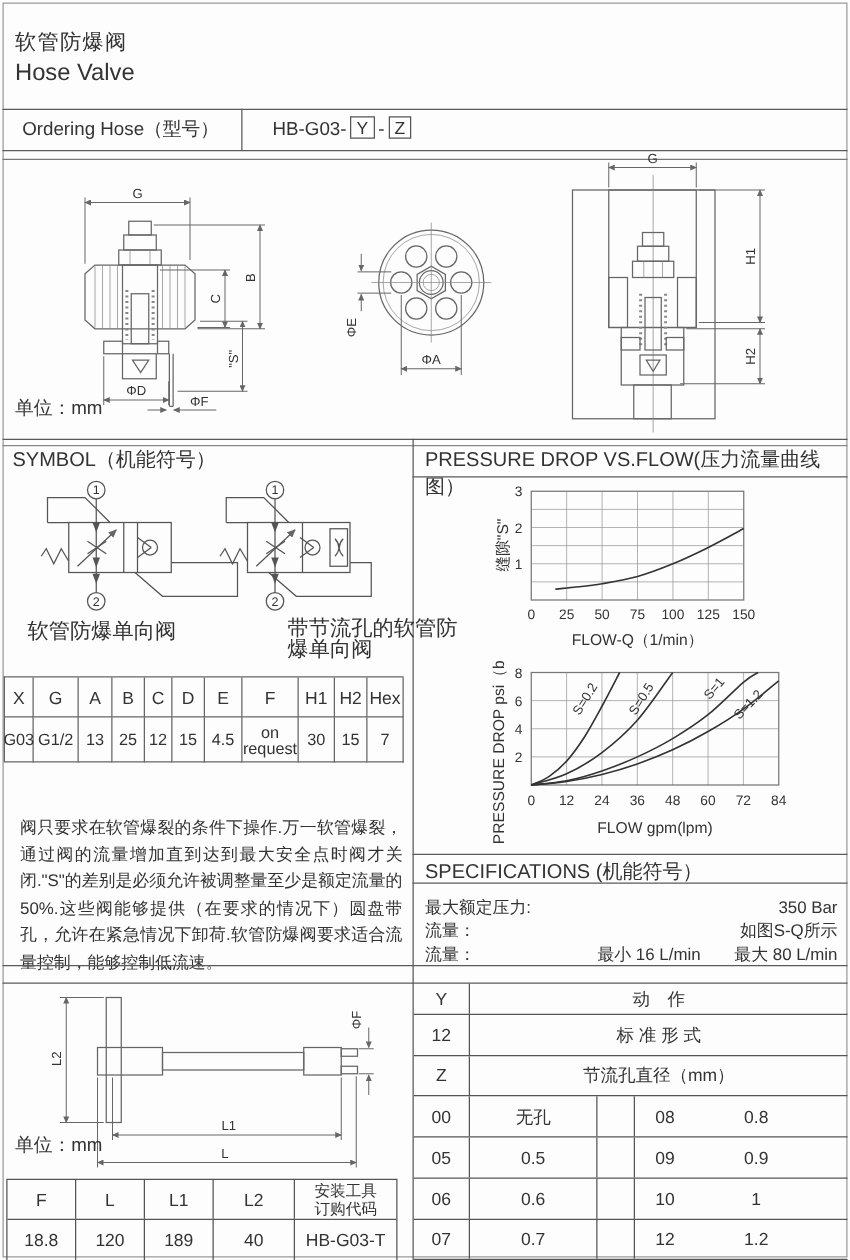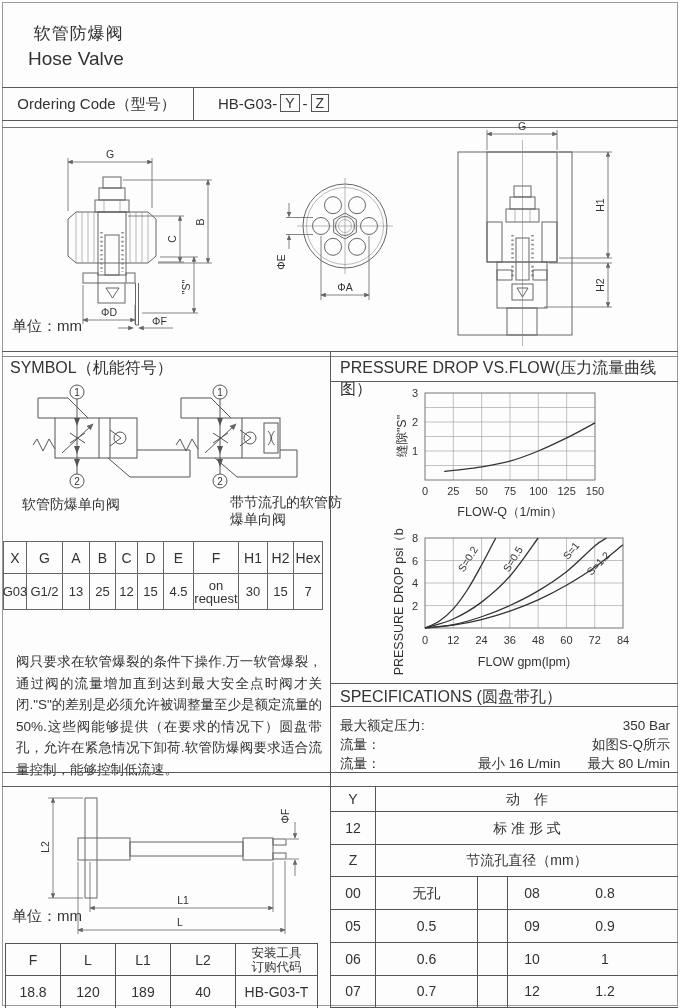--- a/index.html
+++ b/index.html
@@ -9,21 +9,21 @@
   .frame{position:absolute;left:2px;top:2px;right:2px;bottom:2px;border:1px solid #9a9a9a;pointer-events:none;}
   .hline{position:absolute;height:1px;background:#5a5a5a;}
   .vline{position:absolute;width:1px;background:#5a5a5a;}
   .title-zh{font-size:17px;letter-spacing:1px;}
   .title-en{font-size:19px;margin-top:3px;}
   .ord-label{left:0;top:87px;width:193px;height:33px;line-height:33px;text-align:center;font-size:15px;}
   .ord-code{left:218px;top:87px;height:33px;line-height:33px;font-size:15px;}
   .code-box{display:inline-block;border:1px solid #555;padding:0 4px;margin:0 3px;font-size:14px;line-height:16px;vertical-align:1px;}
   .sec-title{font-size:16px;}
   .unit{font-size:15px;text-align:right;}
-  .caption{font-size:14px;line-height:17px;}
+  .caption{font-size:17px;line-height:17px;}
   
   #dim-table{display:grid;grid-auto-rows:32px 36px;border-top:1px solid #666;border-left:1px solid #666;}
   .dcell{border-right:1px solid #666;border-bottom:1px solid #666;display:flex;align-items:center;justify-content:center;text-align:center;}
   .dhead{font-size:14px;}
   .dval{font-size:13px;line-height:13px;}
   
   .descr{font-size:13.5px;line-height:21.5px;text-align:justify;color:#333;}
   
   .spec-row{display:flex;height:19px;line-height:19px;font-size:13.5px;justify-content:space-between;}
   .spec-label{width:132px;}
@@ -60,27 +60,27 @@
   .fillarr{fill:#555;stroke:none;}
   .sym{stroke:#555;fill:none;stroke-width:1;}
   .symtxt{font-size:10px;fill:#333;}
 </style>
 </head>
 <body>
 
 <div class="page">
   <div class="frame"></div>
 
-  <div class="abs" style="left:28px;top:22px;text-align:right;">
+  <div class="abs" style="left:12px;top:22px;">
     <div class="title-zh">软管防爆阀</div>
     <div class="title-en">Hose Valve</div>
   </div>
 
   <div class="hline" style="left:2px;top:87px;width:676px;"></div>
-  <div class="abs ord-label">Ordering Code（型号）</div>
+  <div class="abs ord-label">Ordering Hose（型号）</div>
   <div class="vline" style="left:193px;top:87px;height:33px;"></div>
   <div class="abs ord-code">
     <span>HB-G03-</span><span class="code-box">Y</span><span>-</span><span class="code-box">Z</span>
   </div>
   <div class="hline" style="left:2px;top:120px;width:676px;"></div>
   <div class="hline" style="left:2px;top:127px;width:676px;background:#777;"></div>
 
   <svg class="abs" style="left:0;top:121px;" width="680" height="230" viewBox="0 121 680 230">
     <defs>
       <marker id="ar" viewBox="0 0 9 8" refX="8" refY="4" markerWidth="7" markerHeight="6" orient="auto-start-reverse">
@@ -370,21 +370,21 @@
       <text x="186" y="33" class="slabel" text-anchor="middle" transform="rotate(-58 186 33)">S=0.5</text>
       <path d="M95,100 C99.715,99.43833333333333 113.86166666666668,98.505 123.29,96.63 C132.71833333333333,94.755 142.14166666666665,91.93833333333333 151.57,88.75 C160.99833333333333,85.56166666666667 170.43166666666667,81.81166666666667 179.86,77.5 C189.28833333333336,73.18833333333333 198.71166666666664,68.505 208.14,62.88 C217.56833333333333,57.255 227.00166666666667,51.25 236.43,43.75 C245.85833333333335,36.25 258.03166666666664,23.505 264.71,17.88 C271.3883333333333,12.254999999999999 274.53499999999997,11.313333333333333 276.5,10" class="curve"></path>
       <text x="244" y="25" class="slabel" text-anchor="middle" transform="rotate(-50 244 25)">S=1</text>
       <path d="M95,100 C99.715,99.53166666666667 113.86166666666668,98.59666666666666 123.29,97.19 C132.71833333333333,95.78333333333333 142.14166666666665,93.90333333333334 151.57,91.56 C160.99833333333333,89.21666666666667 170.43166666666667,86.41 179.86,83.13 C189.28833333333336,79.85 198.71166666666664,76.19333333333333 208.14,71.88 C217.56833333333333,67.56666666666666 227.00166666666667,62.68833333333333 236.43,57.25 C245.85833333333335,51.81166666666667 255.28166666666664,46 264.71,39.25 C274.1383333333333,32.5 288.28499999999997,20.5 293,16.75" class="curve"></path>
       <text x="271" y="38" class="slabel" text-anchor="middle" transform="rotate(-46 271 38)">S=1.2</text>
       <text x="194" y="138" class="axlabel" text-anchor="middle">FLOW gpm(lpm)</text>
       <text x="73" y="62" class="axlabel" text-anchor="middle" transform="rotate(-90 73 62)">PRESSURE DROP psi（bar）</text>
     </svg>
 
   <div class="hline" style="left:330px;top:683px;width:348px;"></div>
-  <div class="abs sec-title" style="left:340px;top:687px;">SPECIFICATIONS (圆盘带孔）</div>
+  <div class="abs sec-title" style="left:340px;top:687px;">SPECIFICATIONS (机能符号）</div>
   <div class="hline" style="left:330px;top:706px;width:348px;"></div>
   <div class="abs" id="spec-rows" style="left:340px;top:716px;width:330px;">
       <div class="spec-row">
         <div class="spec-label">最大额定压力:</div>
         <div class="spec-value">350  Bar</div>
       </div>
       <div class="spec-row">
         <div class="spec-label">流量：</div>
         <div class="spec-value">如图S-Q所示</div>
       </div>

